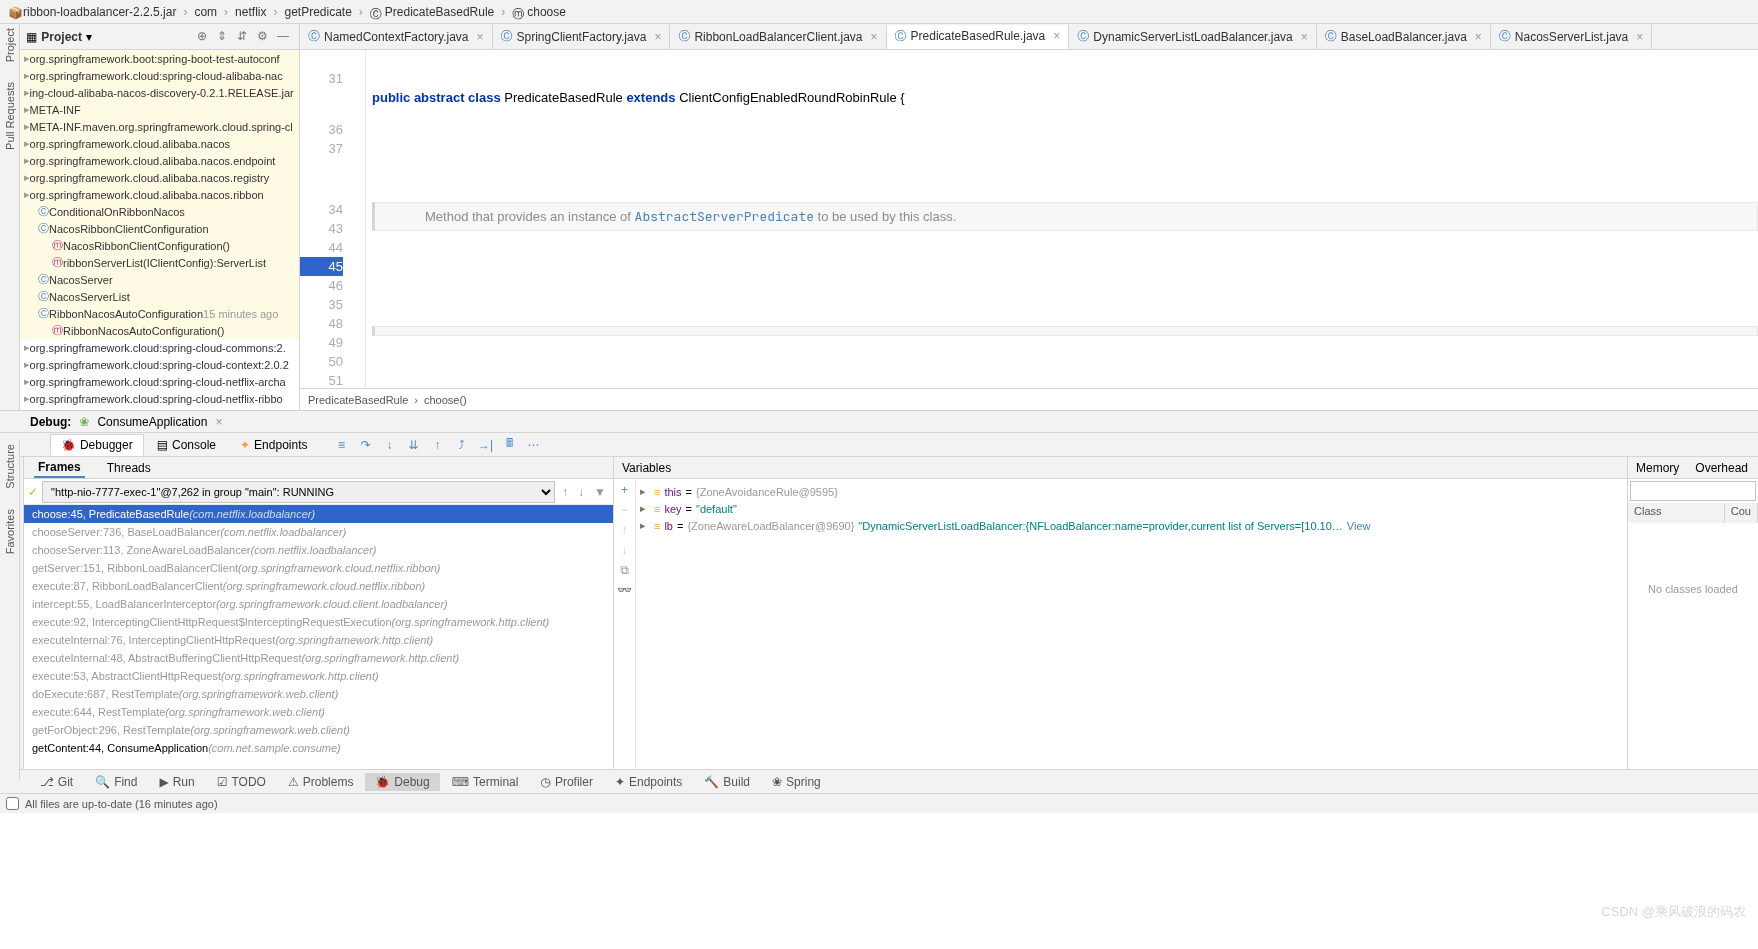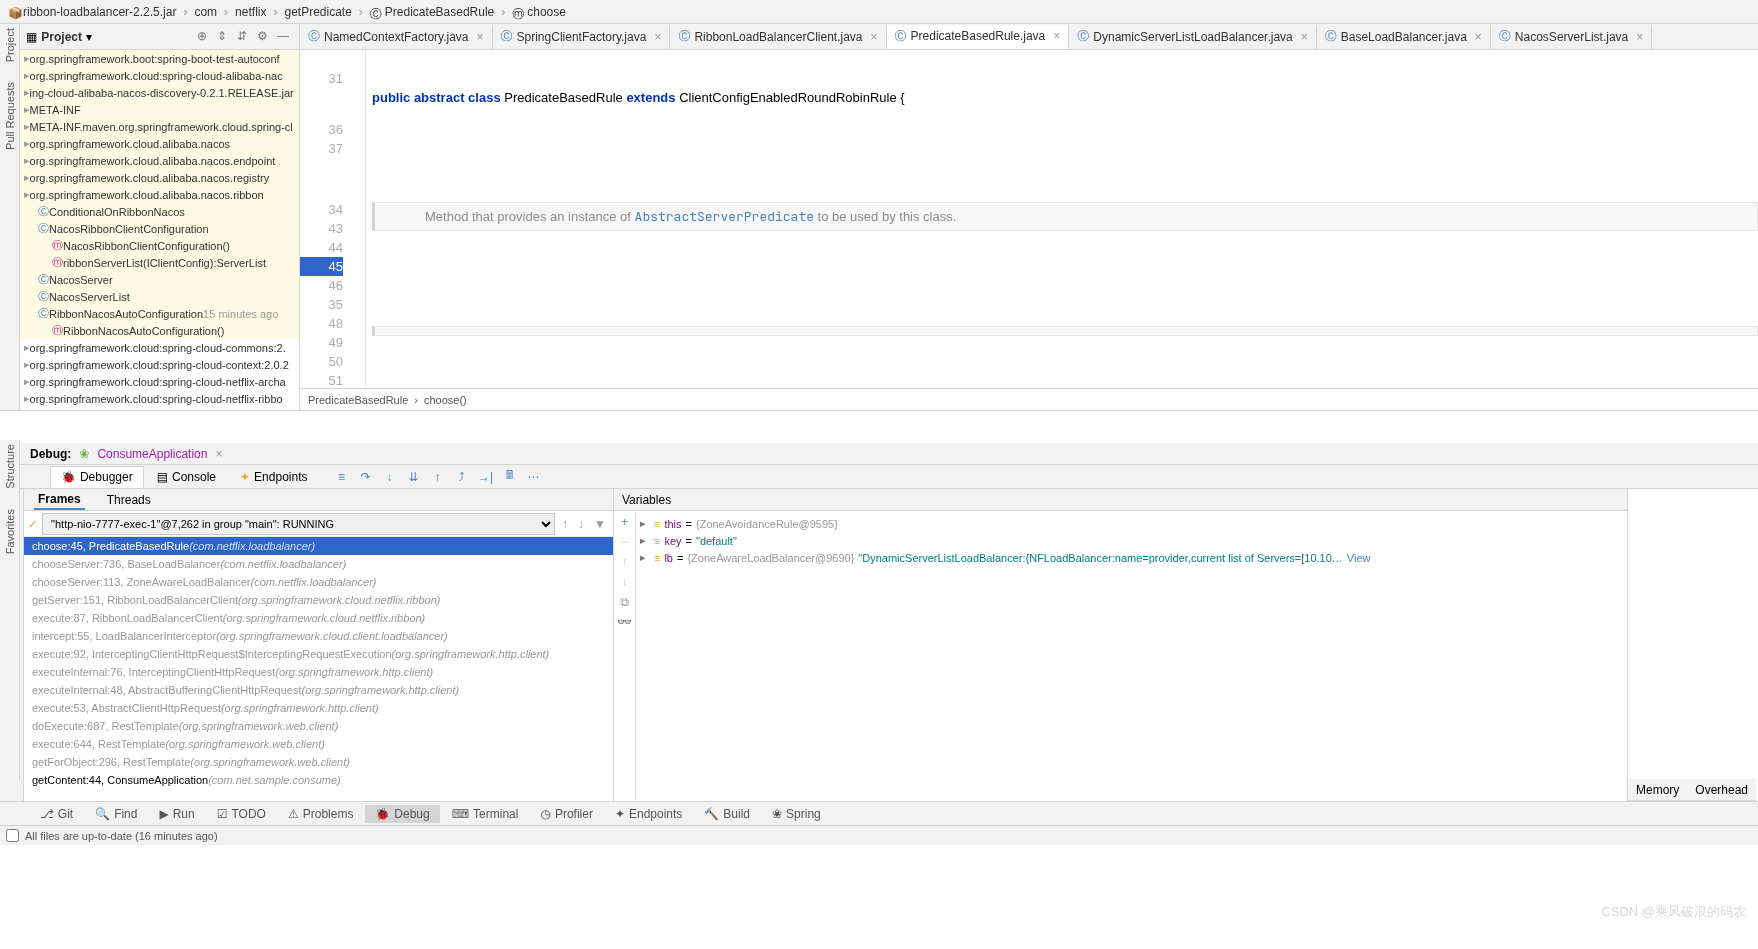--- a/index.html
+++ b/index.html
@@ -39,23 +39,23 @@
 .code .ln { height:19px; padding-left:6px; }
 .kw { color:#0033b3; font-weight:bold; }
 .mth { color:#00627a; }
 .jdoc { color:#8c8c8c; background:#f7f7f7; display:block; padding:4px 0 4px 50px; border:1px solid #e8e8e8; border-left:3px solid #d4d4d4; margin-left:6px; }
 .jlnk { color:#4585be; font-family:"JetBrains Mono",monospace; }
 
 .bcrumb2 { height:22px; border-top:1px solid #d4d4d4; background:#fff; display:flex; align-items:center; padding-left:8px; gap:6px; color:#555; font-size:11px; }
 
 
 .debug { border-top:1px solid #d4d4d4; }
-.dbg-head { height:22px; background:#f2f2f2; border-bottom:1px solid #d4d4d4; display:flex; align-items:center; padding-left:30px; gap:8px;margin-top:32px; }
+.dbg-head { height:22px; background:#f2f2f2; border-bottom:1px solid #d4d4d4; display:flex; align-items:center; padding-left:30px; gap:8px; }
 .dbg-head .t { font-weight:bold; }
-.dbg-head .fn { color:#a21caf; }
+.dbg-head .fn { color:#000000; }
 .dbg-head .x { color:#999; cursor:pointer; }
 
 .dbg-tabs { height:24px; background:#f2f2f2; border-bottom:1px solid #d4d4d4; display:flex; align-items:center; padding-left:50px; gap:2px; }
 .dbg-tab { padding:3px 10px; display:flex; align-items:center; gap:4px; cursor:pointer; border:1px solid transparent; }
 .dbg-tab.active { background:#fff; border:1px solid #d4d4d4; border-bottom:1px solid #fff; }
 .dbg-tb { display:flex; gap:6px; margin-left:12px; }
 .dbg-tb .b { width:18px; height:18px; cursor:pointer; display:flex; align-items:center; justify-content:center; color:#4a88c7; }
 
 .dbg-body { display:flex; height:312px; }
 .dbg-side { width:24px; background:#f2f2f2; border-right:1px solid #d4d4d4; display:flex; flex-direction:column; align-items:center; padding-top:4px; gap:8px; }
@@ -80,21 +80,21 @@
 .vars-head { height:22px; background:#f2f2f2; border-bottom:1px solid #d4d4d4; display:flex; align-items:center; padding-left:8px; }
 .vars-tb { display:flex; flex-direction:column; width:22px; border-right:1px solid #e8e8e8; padding-top:4px; gap:6px; align-items:center; }
 .vars-body { display:flex; flex:1; }
 .vars-tree { flex:1; padding:4px; font-size:11px; }
 .vn { height:17px; display:flex; align-items:center; gap:4px; }
 .vn .ar { color:#767676; width:10px; }
 .vn .nm { color:#660e7a; }
 .vn .ty { color:#999; }
 .vn .vl { color:#008080; }
 
-.mem-col { width:130px; display:flex; flex-direction:row;align-items:flex-end; }
+.mem-col { width:130px; display:flex; flex-direction:column; }
 .mem-head { height:22px; background:#f2f2f2; border-bottom:1px solid #d4d4d4; display:flex; align-items:center; }
 .mem-head .t { padding:0 8px; cursor:pointer; }
 .mem-srch { height:24px; padding:2px; }
 .mem-srch input { width:100%; height:20px; border:1px solid #c4c4c4; padding-left:18px; }
 .mem-th { height:20px; background:#f2f2f2; display:flex; font-size:11px; color:#555; }
 .mem-th div { padding:2px 6px; border-right:1px solid #d4d4d4; }
 .mem-empty { text-align:center; color:#999; padding-top:60px; font-size:11px; }
 
 
 .bottom-bar { height:24px; background:#f2f2f2; border-top:1px solid #d4d4d4; display:flex; align-items:center; padding-left:30px; gap:2px; }

